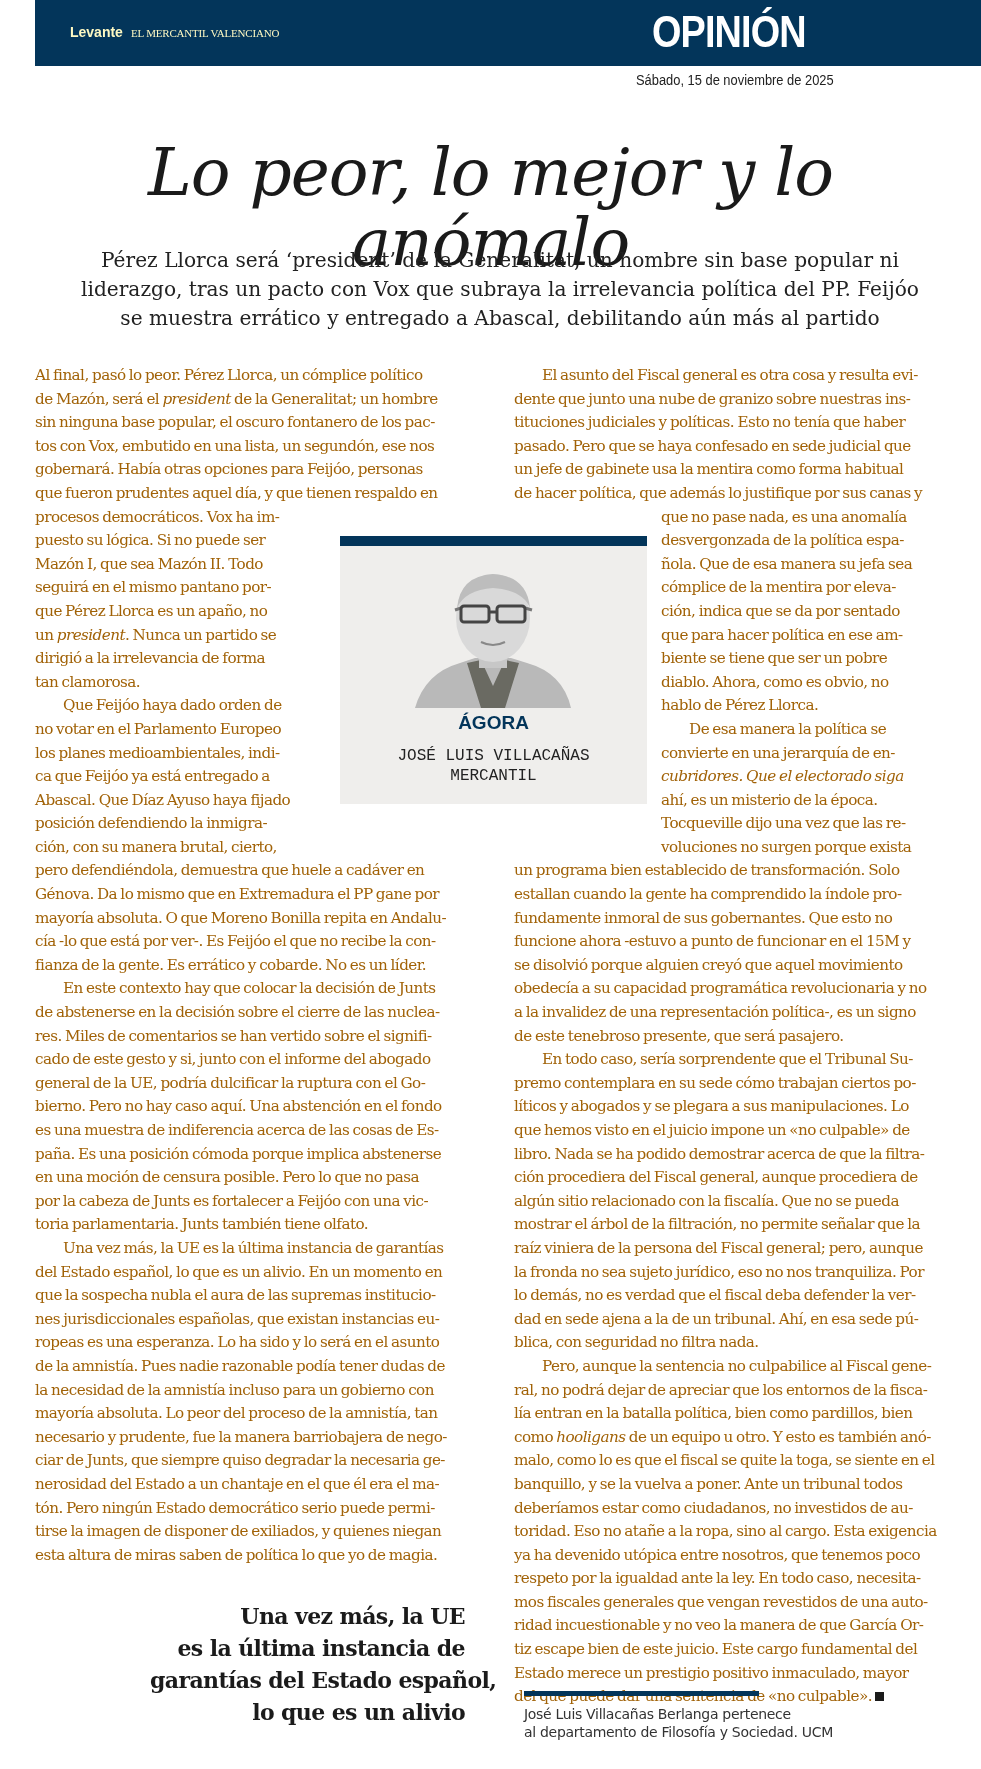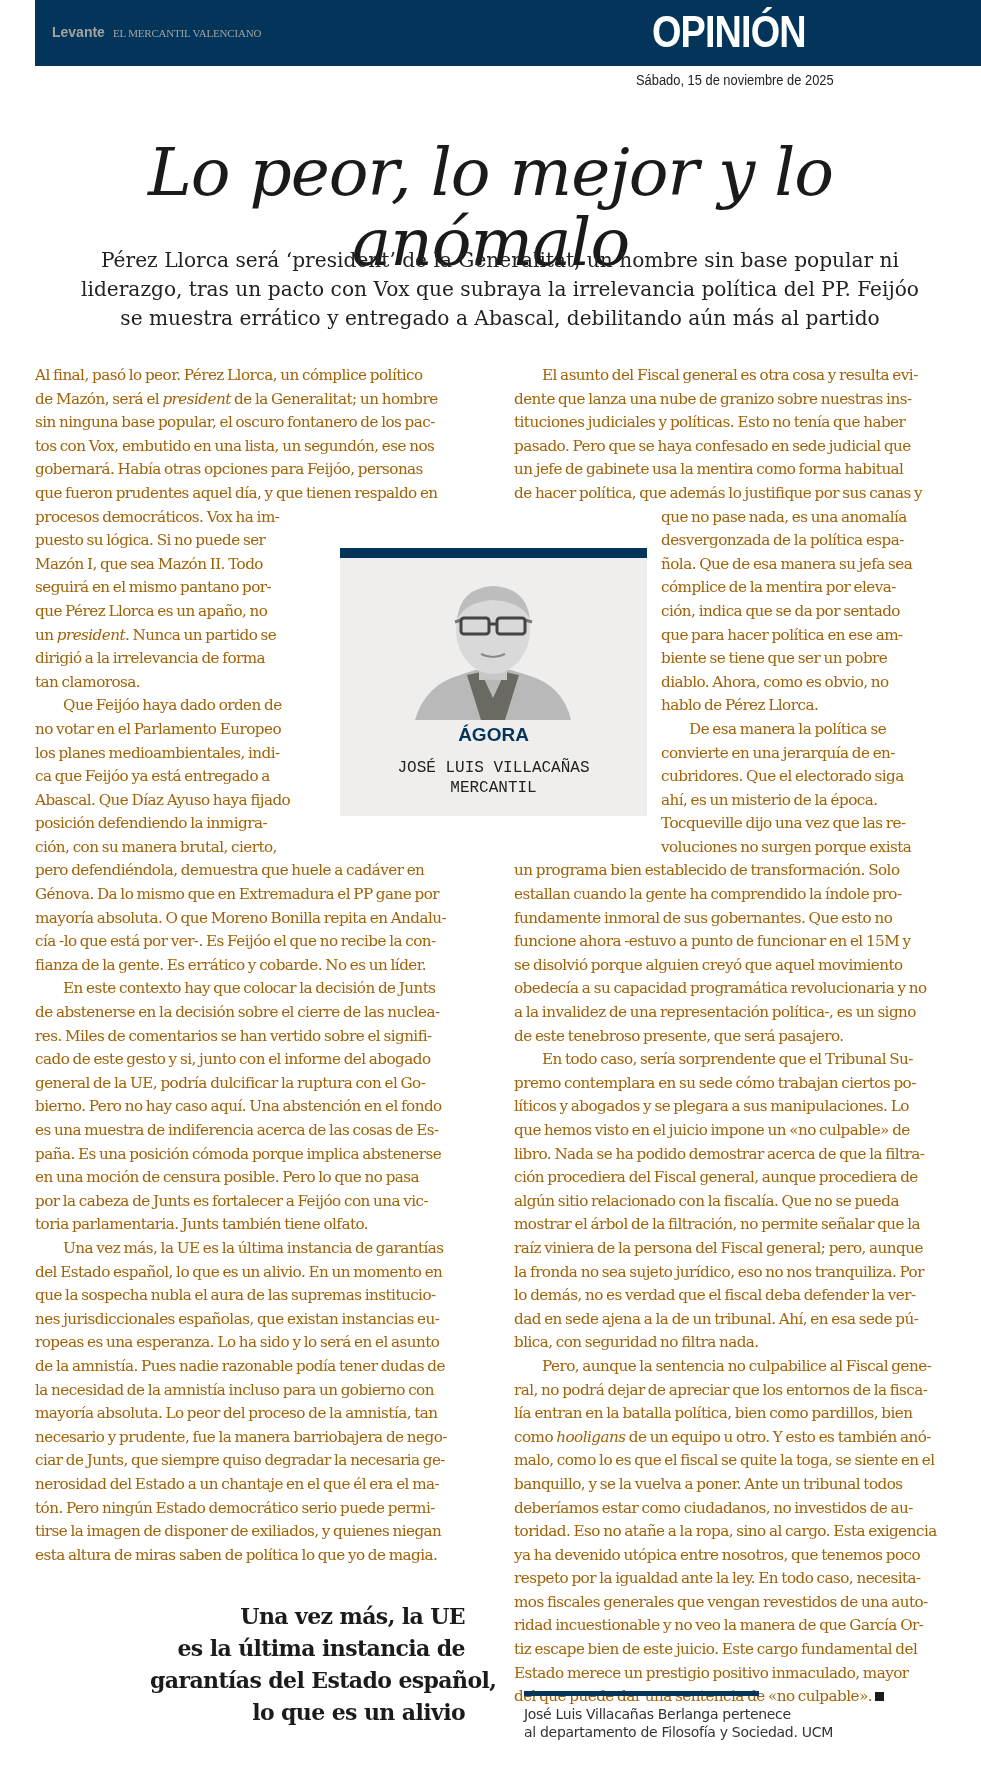--- a/index.html
+++ b/index.html
@@ -1,35 +1,35 @@
 <!DOCTYPE html>
 <html><head>
 <meta charset="utf-8">
 <style>
   html, body { margin: 0; padding: 0; background: #ffffff; }
   body { width: 981px; height: 1769px; position: relative; overflow: hidden; font-family: "DejaVu Serif", serif; color: #1b1b1b; }
 
   .masthead { position: absolute; left: 35px; top: 0; width: 946px; height: 66px; background: #03355a; }
-  .brand { position: absolute; left: 17px; top: 22px; color: #a3a3a3; white-space: nowrap; }
+  .brand { position: absolute; left: 35px; top: 22px; color: #fef9c3; white-space: nowrap; }
   .brand-levante { font-family: "Liberation Sans", sans-serif; font-weight: bold; font-size: 14px; }
   .brand-sub { font-family: "Liberation Serif", serif; font-size: 11px; margin-left: 3px; letter-spacing: -0.2px; }
   .section-title { position: absolute; left: 617px; top: 2px; color: #ffffff; font-family: "Liberation Sans", sans-serif; font-weight: bold; font-size: 44px; letter-spacing: -1px; transform: scaleX(0.86); transform-origin: left center; line-height: 60px; }
 
   .date { position: absolute; left: 636px; top: 72px; font-family: "Liberation Sans", sans-serif; font-size: 14px; color: #222; transform: scaleX(0.92); transform-origin: left center; }
 
   .headline { position: absolute; left: 0; width: 981px; top: 138px; text-align: center; font-family: "DejaVu Serif", serif; font-style: italic; font-size: 66px; color: #1a1a1a; letter-spacing: -1px; line-height: 70px; }
 
   .subhead { position: absolute; left: 40px; width: 920px; top: 246px; text-align: center; font-family: "DejaVu Serif", serif; font-size: 21px; line-height: 29px; color: #222; transform: scaleX(0.96); transform-origin: center; }
 
   .col { position: absolute; font-family: "DejaVu Serif", serif; font-size: 15.2px; line-height: 23.6px; color: #a16207; letter-spacing: -0.55px; word-spacing: -1px; }
   .ln { display: block; white-space: nowrap; }
   .col-left { left: 35px; top: 364px; width: 470px; }
   .col-right { left: 514px; top: 364px; width: 450px; }
 
-  .photo-box { position: absolute; left: 340px; top: 536px; width: 307px; height: 268px; background: #efeeec; margin-top: 12px; }
+  .photo-box { position: absolute; left: 340px; top: 536px; width: 307px; height: 268px; background: #efeeec; }
   .photo-box .bar { position: absolute; left: 0; top: 0; width: 307px; height: 10px; background: #03355a; }
   .portrait { position: absolute; left: 65px; top: 32px; width: 176px; height: 140px; }
   .agora { position: absolute; left: 0; width: 307px; top: 176px; text-align: center; font-family: "Liberation Sans", sans-serif; font-weight: bold; font-size: 19px; color: #03355a; }
   .author { position: absolute; left: 0; width: 307px; top: 210px; text-align: center; font-family: Liberation Mono, monospace; font-size: 16px; line-height: 20px; color: #222; }
 
   .pullquote { position: absolute; left: 150px; width: 315px; top: 1600px; text-align: right; font-family: "DejaVu Serif", serif; font-weight: bold; font-size: 22px; line-height: 32px; color: #1b1b1b; letter-spacing: -0.6px; }
 
   .bio-rule { position: absolute; left: 524px; top: 1691px; width: 235px; height: 5px; background: #03355a; }
   .bio { position: absolute; left: 524px; top: 1705px; width: 440px; font-family: "DejaVu Sans", sans-serif; font-size: 14px; line-height: 18px; color: #333; letter-spacing: -0.3px; }
   .end-mark { display: inline-block; width: 9px; height: 9px; background: #1b1b1b; margin-left: 3px; vertical-align: baseline; }
@@ -103,37 +103,37 @@
     <span class="ln">mayoría absoluta. Lo peor del proceso de la amnistía, tan</span>
     <span class="ln">necesario y prudente, fue la manera barriobajera de nego-</span>
     <span class="ln">ciar de Junts, que siempre quiso degradar la necesaria ge-</span>
     <span class="ln">nerosidad del Estado a un chantaje en el que él era el ma-</span>
     <span class="ln">tón. Pero ningún Estado democrático serio puede permi-</span>
     <span class="ln">tirse la imagen de disponer de exiliados, y quienes niegan</span>
     <span class="ln">esta altura de miras saben de política lo que yo de magia.</span>
   </div>
 <div class="col col-right" id="col-right">
     <span class="ln" style="padding-left: 28px;">El asunto del Fiscal general es otra cosa y resulta evi-</span>
-    <span class="ln">dente que lanza una nube de granizo sobre nuestras ins-</span>
+    <span class="ln">dente que junto una nube de granizo sobre nuestras ins-</span>
     <span class="ln">tituciones judiciales y políticas. Esto no tenía que haber</span>
     <span class="ln">pasado. Pero que se haya confesado en sede judicial que</span>
     <span class="ln">un jefe de gabinete usa la mentira como forma habitual</span>
     <span class="ln">de hacer política, que además lo justifique por sus canas y</span>
     <span class="ln" style="padding-left: 147px;">que no pase nada, es una anomalía</span>
     <span class="ln" style="padding-left: 147px;">desvergonzada de la política espa-</span>
     <span class="ln" style="padding-left: 147px;">ñola. Que de esa manera su jefa sea</span>
     <span class="ln" style="padding-left: 147px;">cómplice de la mentira por eleva-</span>
     <span class="ln" style="padding-left: 147px;">ción, indica que se da por sentado</span>
     <span class="ln" style="padding-left: 147px;">que para hacer política en ese am-</span>
     <span class="ln" style="padding-left: 147px;">biente se tiene que ser un pobre</span>
     <span class="ln" style="padding-left: 147px;">diablo. Ahora, como es obvio, no</span>
     <span class="ln" style="padding-left: 147px;">hablo de Pérez Llorca.</span>
     <span class="ln" style="padding-left: 175px;">De esa manera la política se</span>
     <span class="ln" style="padding-left: 147px;">convierte en una jerarquía de en-</span>
-    <span class="ln" style="padding-left: 147px;">cubridores. Que el electorado siga</span>
+    <span class="ln" style="padding-left: 147px; font-style: italic;">cubridores. Que el electorado siga</span>
     <span class="ln" style="padding-left: 147px;">ahí, es un misterio de la época.</span>
     <span class="ln" style="padding-left: 147px;">Tocqueville dijo una vez que las re-</span>
     <span class="ln" style="padding-left: 147px;">voluciones no surgen porque exista</span>
     <span class="ln">un programa bien establecido de transformación. Solo</span>
     <span class="ln">estallan cuando la gente ha comprendido la índole pro-</span>
     <span class="ln">fundamente inmoral de sus gobernantes. Que esto no</span>
     <span class="ln">funcione ahora -estuvo a punto de funcionar en el 15M y</span>
     <span class="ln">se disolvió porque alguien creyó que aquel movimiento</span>
     <span class="ln">obedecía a su capacidad programática revolucionaria y no</span>
     <span class="ln">a la invalidez de una representación política-, es un signo</span>

